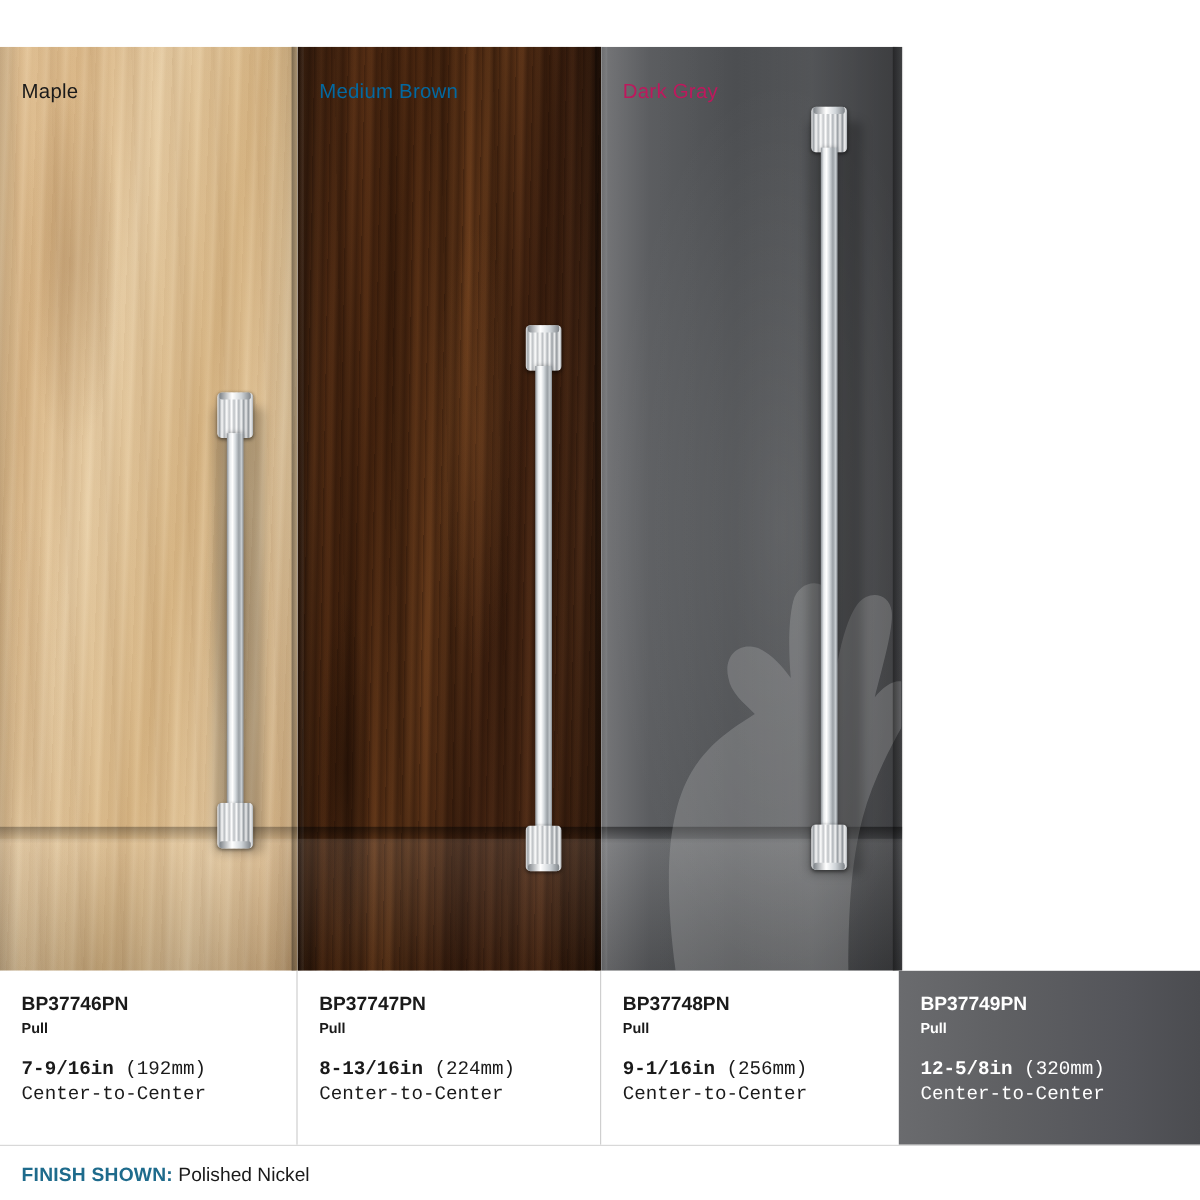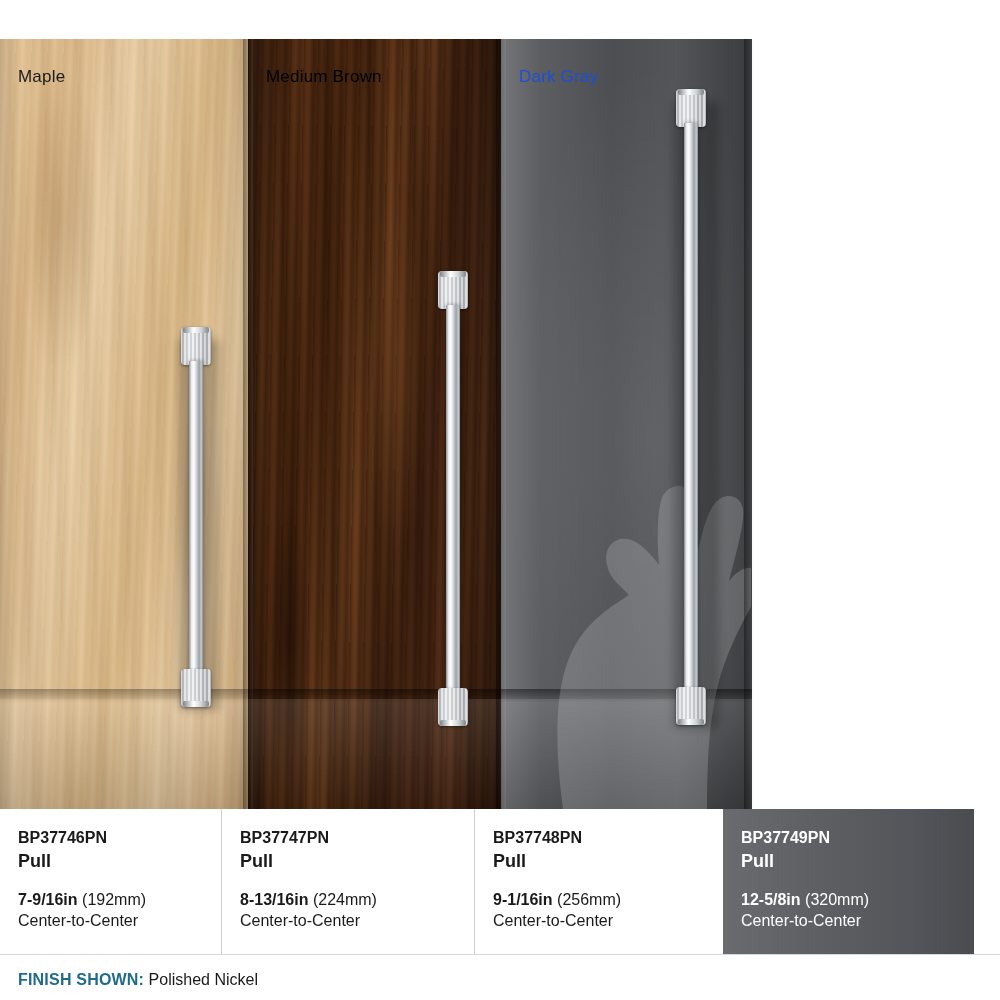--- a/index.html
+++ b/index.html
@@ -241,28 +241,29 @@
     position: relative;
     padding: 18px 18px 0 18px;
     box-sizing: border-box;
   }
   .caption .sku {
     font-size: 16px;
     font-weight: bold;
     line-height: 1.35;
   }
   .caption .type {
-    font-size: 18px;
+    font-size: 12px;
     font-weight: bold;
     line-height: 1.35;
   }
   .caption .dims {
     margin-top: 16px;
     font-size: 16px;
     line-height: 1.35;
+    font-family: Liberation Mono, monospace;
   }
   .caption .dims .b { font-weight: bold; }
   .caption-dark {
     background: linear-gradient(90deg, #6a6b6e 0%, #5f6063 35%, #54555a 75%, #4b4c50 100%);
     color: #ffffff;
   }
   .caption-sep {
     position: absolute;
     top: 0;
     width: 1px;
@@ -326,21 +327,21 @@
     </div>
 
     <div class="seam" style="left:243px"></div>
 
     <div class="panel" style="width:253px">
       <div class="bg bg-brown"></div>
       <div class="rail rail-dark">
         <div class="lip"></div>
           <div class="face"></div>
       </div>
-      <div class="panel-label" style="color:#000000">Medium Brown</div>
+      <div class="panel-label" style="color:#0369a1">Medium Brown</div>
 
       <div class="pull" style="left:190px; top:232px; width:30px; height:455px;">
         <div class="post top">
             <div class="cap"></div>
           </div>
         <div class="bar" style="top:34px; bottom:34px;"></div>
         <div class="post bottom">
             <div class="cap"></div>
           </div>
       </div>
@@ -350,21 +351,21 @@
 
 
     <div class="seam" style="left:744px"></div>
 
     <div class="panel" style="width:251px">
       <div class="bg bg-dgray"></div>
       <div class="rail rail-dark">
         <div class="lip"></div>
           <div class="face"></div>
       </div>
-      <div class="panel-label" style="color:#1d4ed8">Dark Gray</div>
+      <div class="panel-label" style="color:#be185d">Dark Gray</div>
 
       <svg class="hand" viewBox="0 0 230 420">
         <path d="M42 420 C30 330 38 280 58 250 C74 226 96 214 108 206
                  C98 196 88 188 86 176 C82 160 92 148 106 150
                  C116 151 128 162 138 176
                  C136 152 136 128 140 112 C144 96 162 92 170 104
                  C176 114 176 142 176 168
                  C180 146 186 124 194 114 C204 102 220 106 222 120
                  C224 134 214 168 208 192
                  C216 182 226 176 233 180 C242 186 240 200 232 214
@@ -379,21 +380,21 @@
         <div class="bar" style="top:34px; bottom:34px;"></div>
         <div class="post bottom">
             <div class="cap"></div>
           </div>
       </div>
     </div>
   </div>
 
   <div class="captions">
 
-    <div class="caption" style="width:222px">
+    <div class="caption" style="width:248px">
       <div class="sku">BP37746PN</div>
       <div class="type">Pull</div>
       <div class="dims">
         <span class="b">7-9/16in</span>
         <span>(192mm)</span><br>
         <span>Center-to-Center</span>
       </div>
       <div class="caption-sep" style="right:0"></div>
     </div>
 

